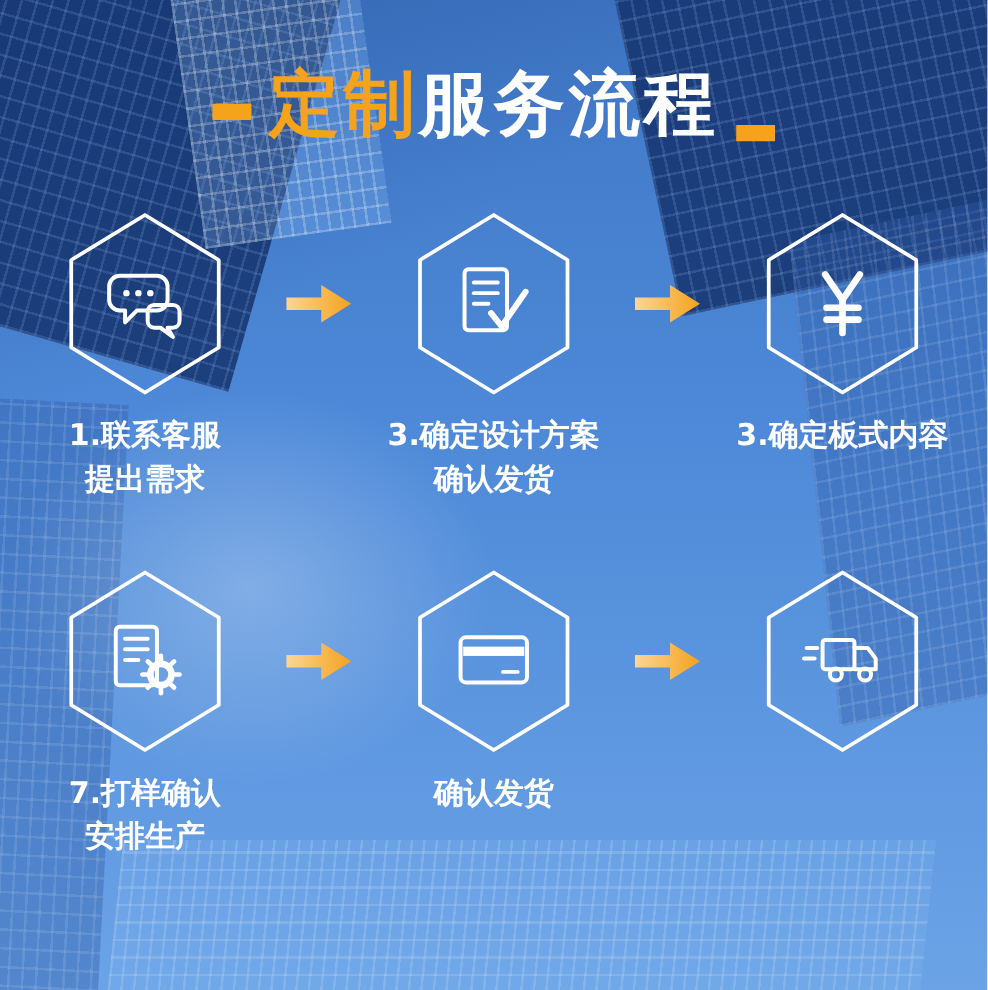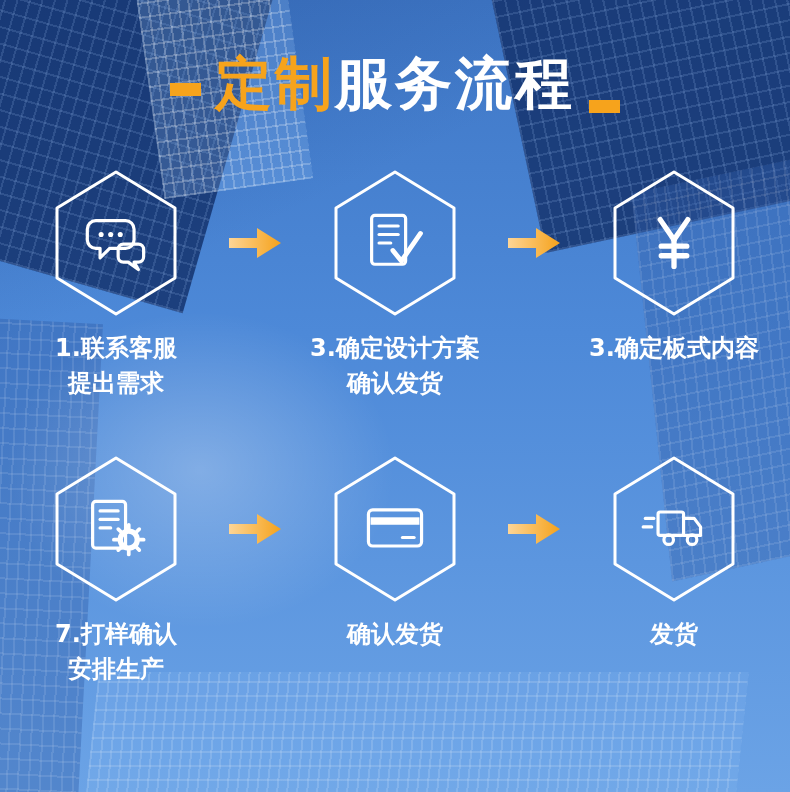--- a/index.html
+++ b/index.html
@@ -250,21 +250,20 @@
             <svg class="icon" viewBox="0 0 64 64">
               <rect x="17" y="16" width="24" height="22" rx="2"></rect>
               <path d="M41 22 H51 L57 30 V38 H41"></path>
               <circle cx="27" cy="42" r="4.5"></circle>
               <circle cx="49" cy="42" r="4.5"></circle>
               <line x1="5" y1="22" x2="13" y2="22"></line>
               <line x1="3" y1="30" x2="11" y2="30"></line>
             </svg>
           </div>
           <div class="label">
-            <div>发货</div>
           </div>
         </div>
 
       </div>
     </div>
 
   </div>
 </div>
 
 </body></html>

